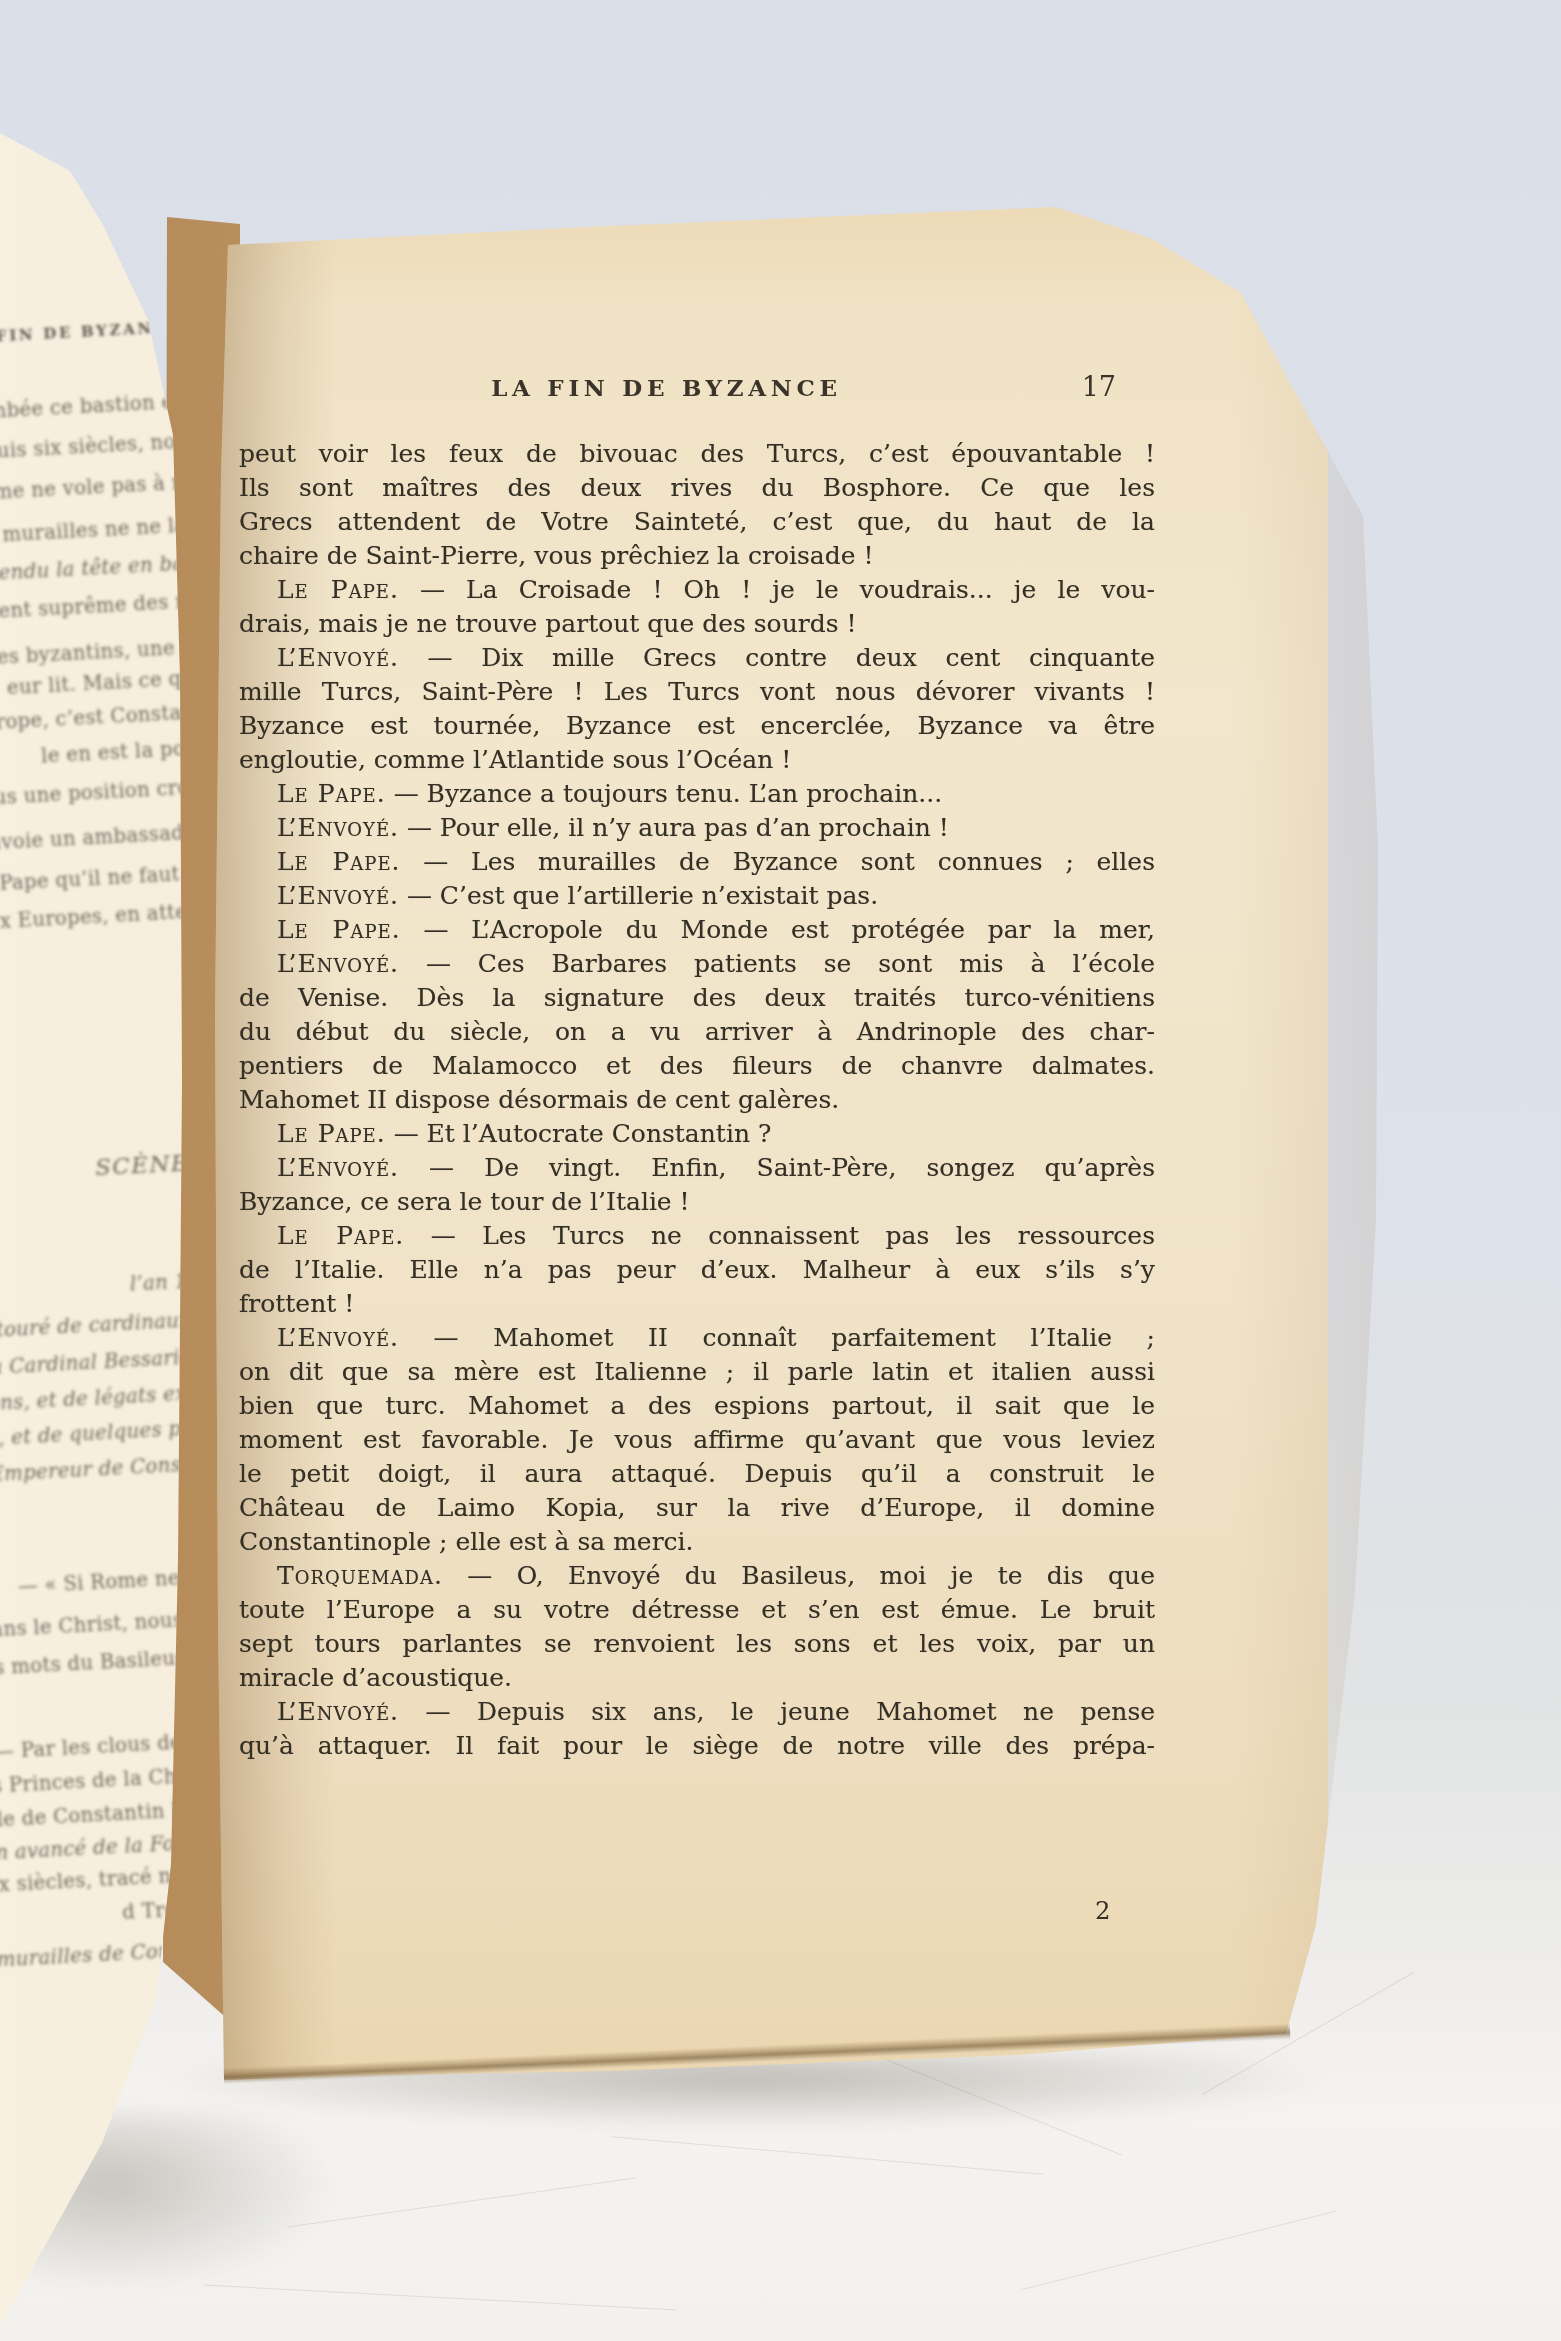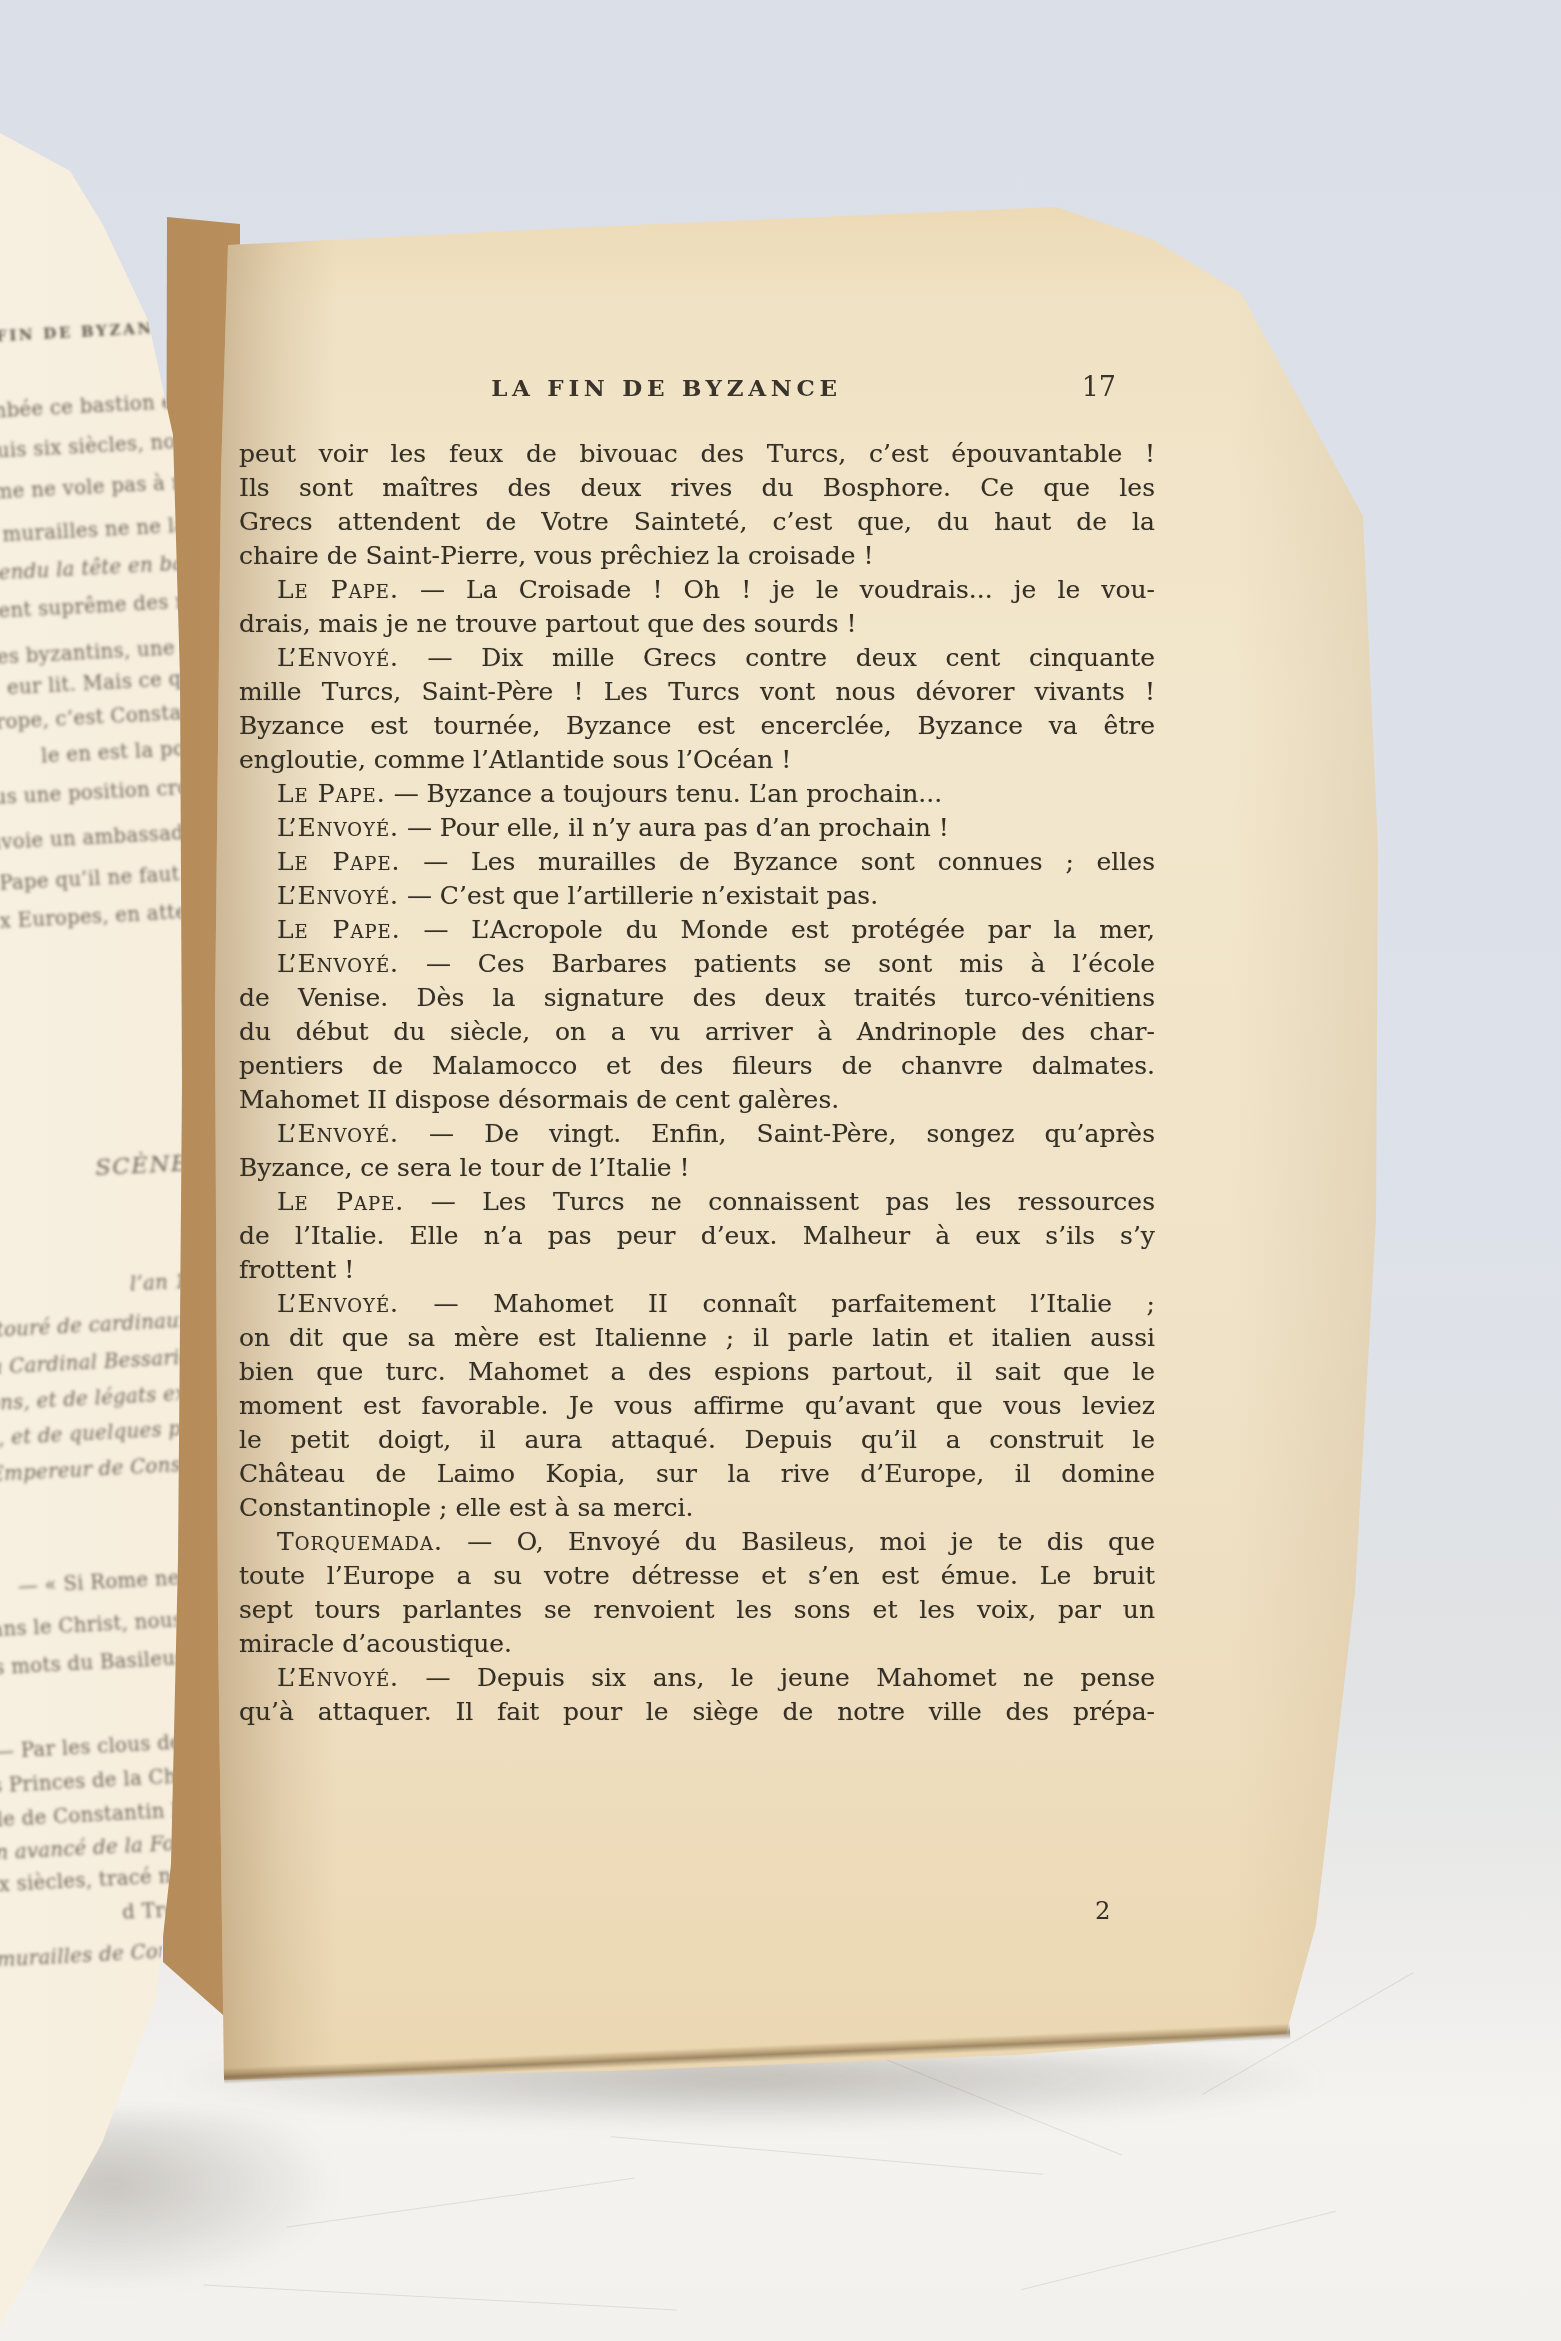--- a/index.html
+++ b/index.html
@@ -7,21 +7,21 @@
     font-family:"DejaVu Serif","Liberation Serif",serif;
     background:linear-gradient(180deg,#dbdfe8 0%,#dde1e9 52%,#e1e3e4 72%,#eeedeb 84%,#f4f3f0 90%,#f2f1ee 100%);}
   .scratch{position:absolute;height:1.4px;background:rgba(120,110,96,.16);border-radius:1.4px;}
   .book-shadow{position:absolute;left:169px;top:2053px;width:1152px;height:75px;
     background:radial-gradient(ellipse at 50% 35%,rgba(95,88,76,.34),rgba(95,88,76,0) 72%);filter:blur(8.1px);}
   .left-shadow{position:absolute;left:-41px;top:2114px;width:379px;height:176px;
     background:radial-gradient(ellipse at 40% 40%,rgba(100,92,80,.30),rgba(100,92,80,0) 70%);filter:blur(9.5px);}
   .cover-board{position:absolute;left:0;top:0;width:1561px;height:2342px;
     clip-path:polygon(167px 217px,240px 224px,240px 2030px,163px 1962px);
     background:linear-gradient(90deg,#b18855 0%,#c09565 35%,#cba471 75%,#c39a63 100%);}
-  .right-page{position:absolute;left:0;top:0;width:1561px;height:2342px;
+  .right-page{position:absolute;left:0;top:0;width:1328px;height:2342px;
     clip-path:polygon(228px 245px,610px 226px,1056px 207px,1152px 239px,1241px 293px,1363px 516px,1378px 847px,1376px 1220px,1355px 1592px,1316px 1925px,1286px 2034px,1016px 2055px,610px 2071px,339px 2076px,224px 2080px,218px 1626px,215px 1016px,221px 474px);
     background:linear-gradient(180deg,#d8b184 0%,#e2c298 4.5%,#ecd8b4 8%,#f0e2c4 13%,#f2e6cc 30%,#f0e3c8 55%,#eeddbe 75%,#ead6b0 90%,#e6cfa8 97%,#dfc69c 100%);}
   .gutter-shade{position:absolute;left:215px;top:203px;width:122px;height:1884px;
     background:linear-gradient(90deg,rgba(138,102,58,.36),rgba(138,102,58,.12) 55%,rgba(138,102,58,0));}
   .fore-shade{position:absolute;left:1233px;top:203px;width:149px;height:1870px;
     background:linear-gradient(90deg,rgba(150,118,76,0),rgba(150,118,76,.14));}
   .deckle-edge{position:absolute;left:224px;top:2068px;width:1067px;height:16.3px;
     transform:rotate(-2.4deg);transform-origin:left center;filter:blur(0.7px);
     background:linear-gradient(180deg,rgba(122,92,48,0) 0%,rgba(122,92,48,.40) 38%,rgba(88,62,28,.52) 58%,rgba(122,92,48,0) 100%);}
   .left-page{position:absolute;left:0;top:0;width:1561px;height:2342px;
@@ -87,20 +87,21 @@
         <div class="line ind"><span class="sc">Le Pape.</span> — Byzance a toujours tenu. L’an prochain...</div>
         <div class="line ind"><span class="sc">L’Envoyé.</span> — Pour elle, il n’y aura pas d’an prochain !</div>
         <div class="line j ind"><span class="sc">Le Pape.</span> — Les murailles de Byzance sont connues ; elles</div>
         <div class="line ind"><span class="sc">L’Envoyé.</span> — C’est que l’artillerie n’existait pas.</div>
         <div class="line j ind"><span class="sc">Le Pape.</span> — L’Acropole du Monde est protégée par la mer,</div>
         <div class="line j ind"><span class="sc">L’Envoyé.</span> — Ces Barbares patients se sont mis à l’école</div>
         <div class="line j">de Venise. Dès la signature des deux traités turco-vénitiens</div>
         <div class="line j">du début du siècle, on a vu arriver à Andrinople des char-</div>
         <div class="line j">pentiers de Malamocco et des fileurs de chanvre dalmates.</div>
         <div class="line">Mahomet II dispose désormais de cent galères.</div>
+        <div class="line ind"><span class="sc">Le Pape.</span> — Et l’Autocrate Constantin ?</div>
         <div class="line j ind"><span class="sc">L’Envoyé.</span> — De vingt. Enfin, Saint-Père, songez qu’après</div>
         <div class="line">Byzance, ce sera le tour de l’Italie !</div>
         <div class="line j ind"><span class="sc">Le Pape.</span> — Les Turcs ne connaissent pas les ressources</div>
         <div class="line j">de l’Italie. Elle n’a pas peur d’eux. Malheur à eux s’ils s’y</div>
         <div class="line">frottent !</div>
         <div class="line j ind"><span class="sc">L’Envoyé.</span> — Mahomet II connaît parfaitement l’Italie ;</div>
         <div class="line j">on dit que sa mère est Italienne ; il parle latin et italien aussi</div>
         <div class="line j">bien que turc. Mahomet a des espions partout, il sait que le</div>
         <div class="line j">moment est favorable. Je vous affirme qu’avant que vous leviez</div>
         <div class="line j">le petit doigt, il aura attaqué. Depuis qu’il a construit le</div>

